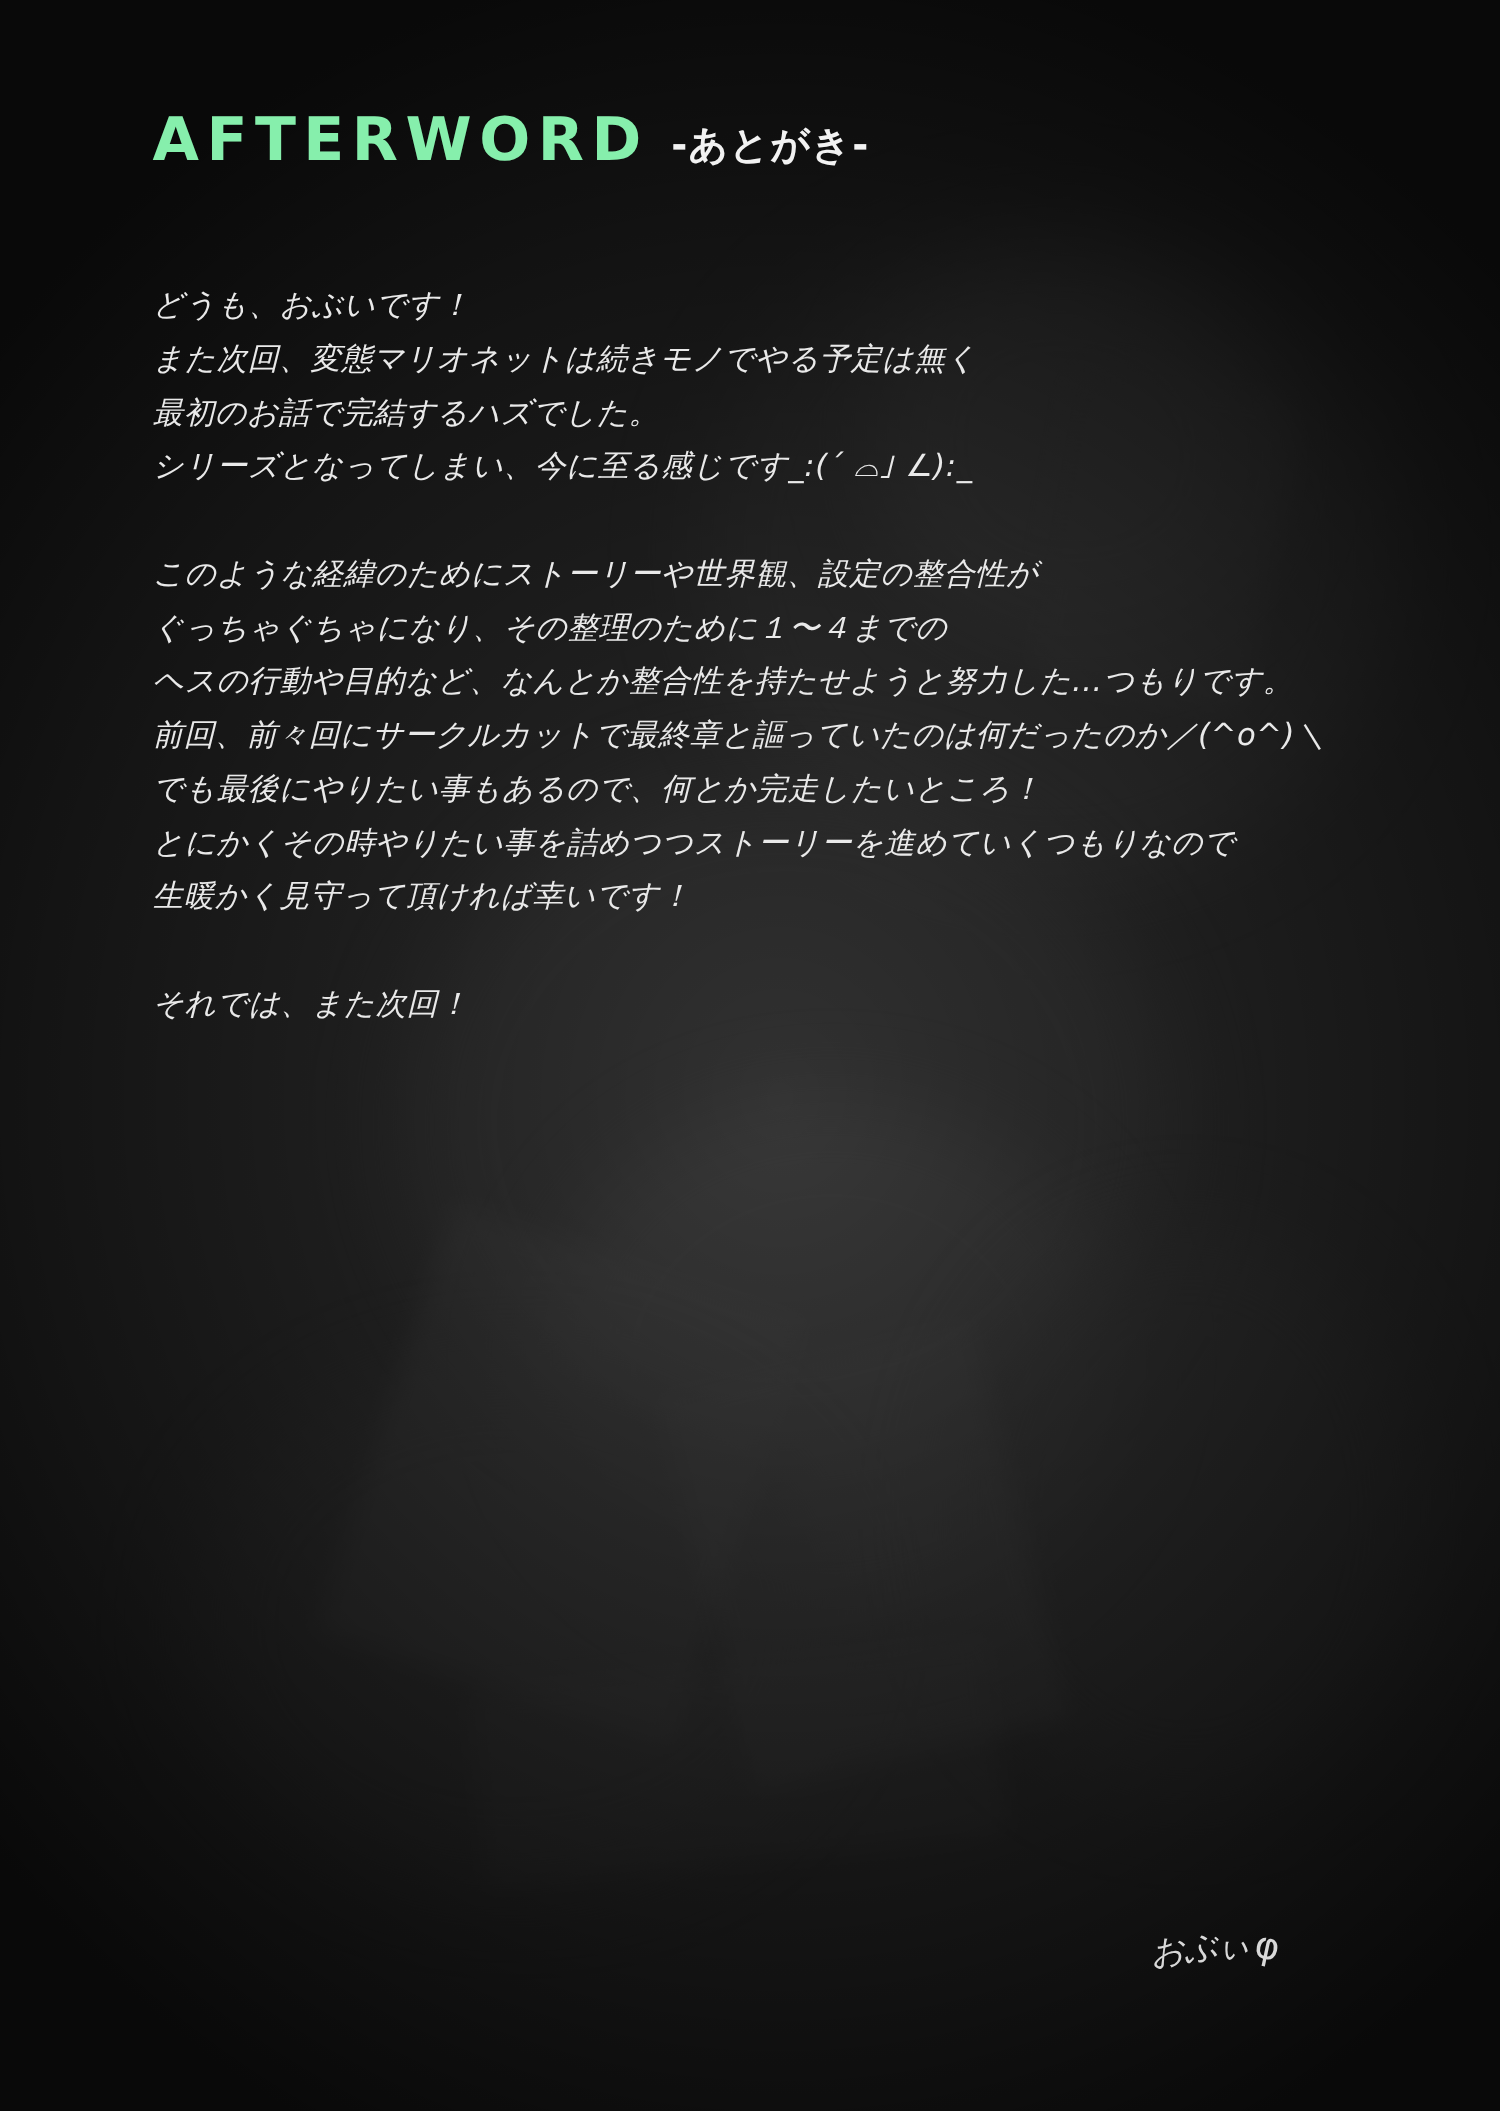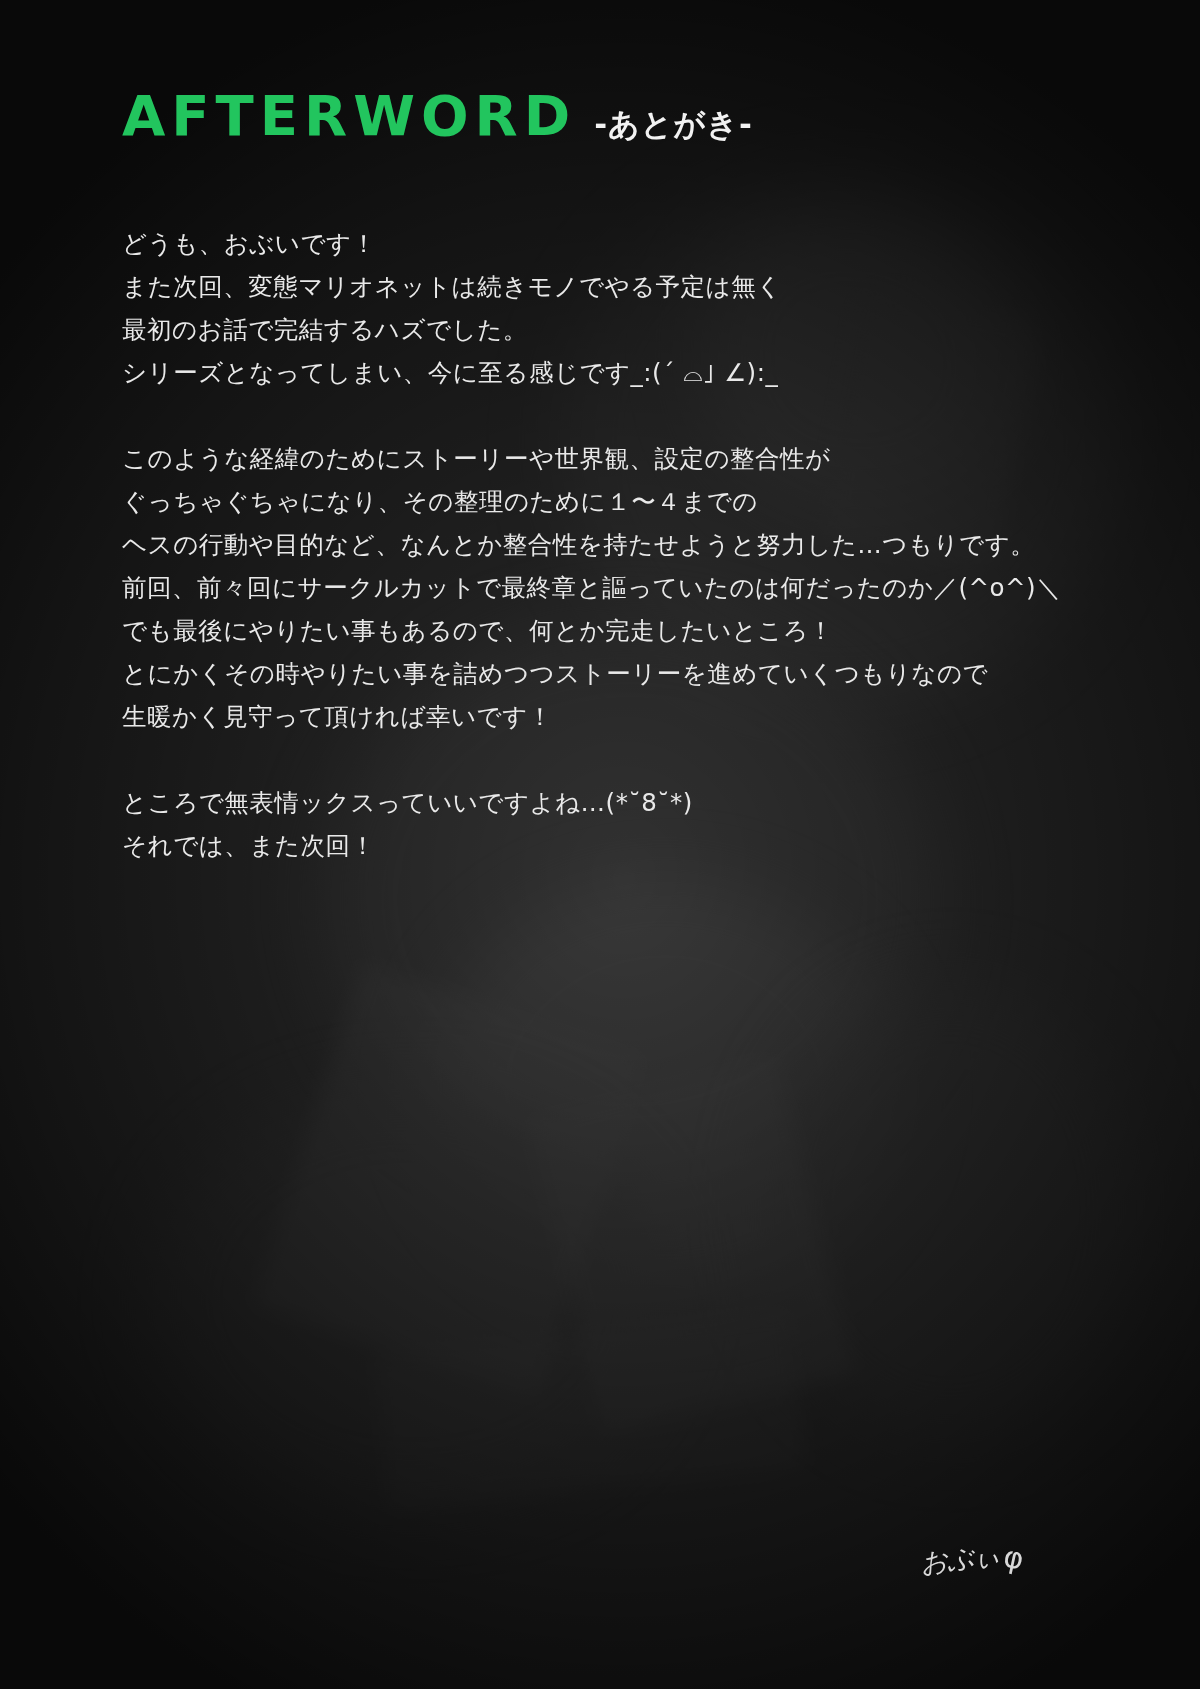--- a/index.html
+++ b/index.html
@@ -56,22 +56,22 @@
   }
 
   .title-row {
     position: absolute;
     left: 122px;
     top: 88px;
     display: flex;
     align-items: flex-end;
   }
   .title-main {
-    color: #22c55e;
-    font-size: 56px;
+    color: #86efac;
+    font-size: 48px;
     font-weight: 700;
     letter-spacing: 6px;
     line-height: 1;
     font-family: "DejaVu Sans", "Liberation Sans", sans-serif;
   }
   .title-sub {
     color: #f2f2f2;
     font-size: 31px;
     font-weight: 700;
     letter-spacing: 1px;
@@ -86,21 +86,21 @@
     left: 122px;
     top: 222px;
     width: 960px;
     color: #e9e9e9;
     font-size: 24.5px;
     line-height: 43px;
     letter-spacing: 0.5px;
   }
   .para { margin: 0 0 43px 0; }
   .para:last-child { margin-bottom: 0; }
-  .line { display: block; white-space: pre; }
+  .line { display: block; white-space: pre; font-style: italic; }
 
   .signature {
     position: absolute;
     left: 920px;
     top: 1540px;
     width: 160px;
     height: 90px;
     color: #d8d8d8;
   }
   .sig-text {
@@ -157,21 +157,20 @@
         <span class="line">このような経緯のためにストーリーや世界観、設定の整合性が</span>
         <span class="line">ぐっちゃぐちゃになり、その整理のために１〜４までの</span>
         <span class="line">ヘスの行動や目的など、なんとか整合性を持たせようと努力した…つもりです。</span>
         <span class="line">前回、前々回にサークルカットで最終章と謳っていたのは何だったのか／(^o^)＼</span>
         <span class="line">でも最後にやりたい事もあるので、何とか完走したいところ！</span>
         <span class="line">とにかくその時やりたい事を詰めつつストーリーを進めていくつもりなので</span>
         <span class="line">生暖かく見守って頂ければ幸いです！</span>
       </p>
 
       <p class="para">
-        <span class="line">ところで無表情ックスっていいですよね…(*˘8˘*)</span>
         <span class="line">それでは、また次回！</span>
       </p>
 
     </div>
 
     <div class="signature">
       <span class="sig-text">おぶぃ</span><span class="sig-mark">φ</span>
     </div>
 
   </div>

